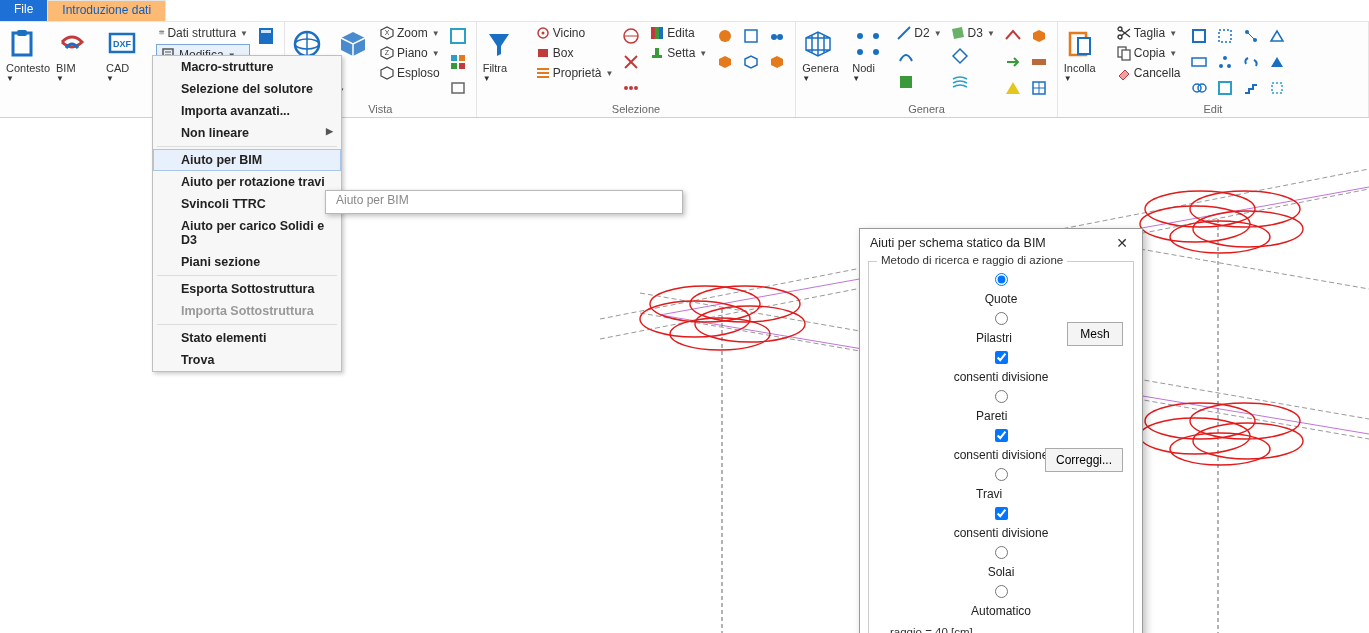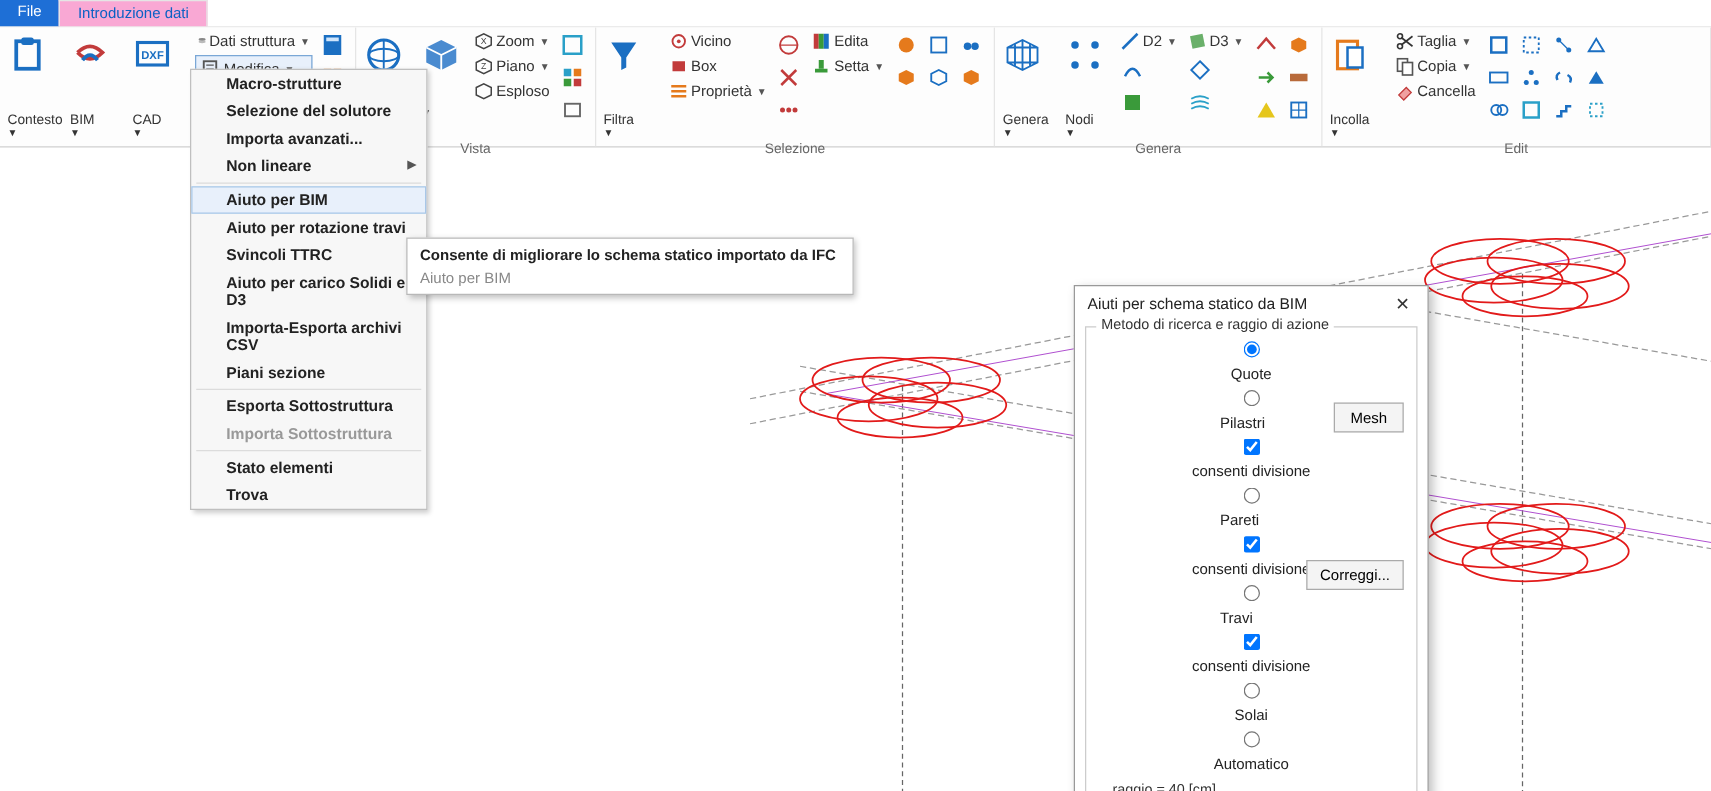--- a/index.html
+++ b/index.html
@@ -2,30 +2,30 @@
 <html><head>
 <meta charset="utf-8">
 <style>
 * { box-sizing: border-box; margin: 0; padding: 0; font-family: "Segoe UI", Tahoma, sans-serif; }
 body { background: #fff; width: 1369px; height: 633px; position: relative; overflow: hidden; }
 
 
 .tabbar { display: flex; height: 22px; background: #fff; border-bottom: 1px solid #e5e5e5; }
 .tab { padding: 2px 14px; font-size: 12px; color: #0b61c4; cursor: pointer; }
 .tab.file { background: #1e6fd6; color: #fff; }
-.tab.active { background: #f9a8d4; color: #0b61c4; border: 1px solid #e5e5e5; border-bottom: none; }
+.tab.active { background: #fdba74; color: #0b61c4; border: 1px solid #e5e5e5; border-bottom: none; }
 
 
 .ribbon { display: flex; height: 96px; border-bottom: 1px solid #d0d0d0; background: #fdfdfd; }
 .group { display: flex; flex-direction: column; border-right: 1px solid #e5e5e5; padding: 2px 6px 0 6px; position: relative; }
 .group-body { display: flex; flex: 1; align-items: flex-start; gap: 4px; }
 .group-label { text-align: center; font-size: 11px; color: #666; padding: 2px 0 2px; }
 .bigbtn { display: flex; flex-direction: column; align-items: flex-start; justify-content: flex-start; width: 46px; padding-top: 4px; cursor: pointer; }
 .bigbtn .icon { width: 32px; height: 32px; margin-bottom: 2px; }
-.bigbtn .lbl { font-size: 11px; color: #333; text-align: center; line-height: 1.1; margin-top: 28px; }
+.bigbtn .lbl { font-size: 11px; color: #333; text-align: center; line-height: 1.1; }
 .bigbtn .caret { font-size: 8px; color: #333; }
 .smallrow { display: flex; align-items: center; gap: 2px; padding: 1px 2px; cursor: pointer; font-size: 12px; color: #333; white-space: nowrap; }
 .smallrow .icon { width: 16px; height: 16px; }
 .smallcol { display: flex; flex-direction: column; gap: 2px; justify-content: space-between; }
 .caret-sm { font-size: 8px; margin-left: 2px; color: #555; }
 .iconbtn { width: 24px; height: 24px; display: flex; align-items: center; justify-content: center; cursor: pointer; }
 .iconbtn .icon { width: 18px; height: 18px; }
 .icongrid { display: grid; grid-template-columns: repeat(3, 24px); grid-auto-rows: 24px; gap: 2px; }
 .icongrid.g4 { grid-template-columns: repeat(4, 24px); }
 .icongrid.g2 { grid-template-columns: repeat(2, 24px); }
@@ -534,32 +534,30 @@
 <div class="dropdown">
   <div class="item">Macro-strutture</div>
   <div class="item">Selezione del solutore</div>
   <div class="item">Importa avanzati...</div>
   <div class="item sub">Non lineare</div>
   <div class="sep"></div>
   <div class="item hovered">Aiuto per BIM</div>
   <div class="item">Aiuto per rotazione travi</div>
   <div class="item">Svincoli TTRC</div>
   <div class="item">Aiuto per carico Solidi e D3</div>
-  <div class="item">Importa-Esporta archivi CSV</div>
   <div class="item">Piani sezione</div>
   <div class="sep"></div>
   <div class="item">Esporta Sottostruttura</div>
   <div class="item disabled">Importa Sottostruttura</div>
   <div class="sep"></div>
   <div class="item">Stato elementi</div>
   <div class="item">Trova</div>
 </div>
 
 <div class="tooltip">
-  <div class="tt-title">Consente di migliorare lo schema statico importato da IFC</div>
   <div class="tt-body">Aiuto per BIM</div>
 </div>
 
 <div class="canvas">
 <svg viewBox="0 0 1369 514">
 
   <line x1="722" y1="190" x2="722" y2="514" stroke="#666" stroke-width="1" stroke-dasharray="4 3"></line>
   <line x1="1218" y1="100" x2="1218" y2="514" stroke="#666" stroke-width="1" stroke-dasharray="4 3"></line>
 
   <line x1="600" y1="220" x2="1369" y2="70" stroke="#999" stroke-dasharray="5 3"></line>

